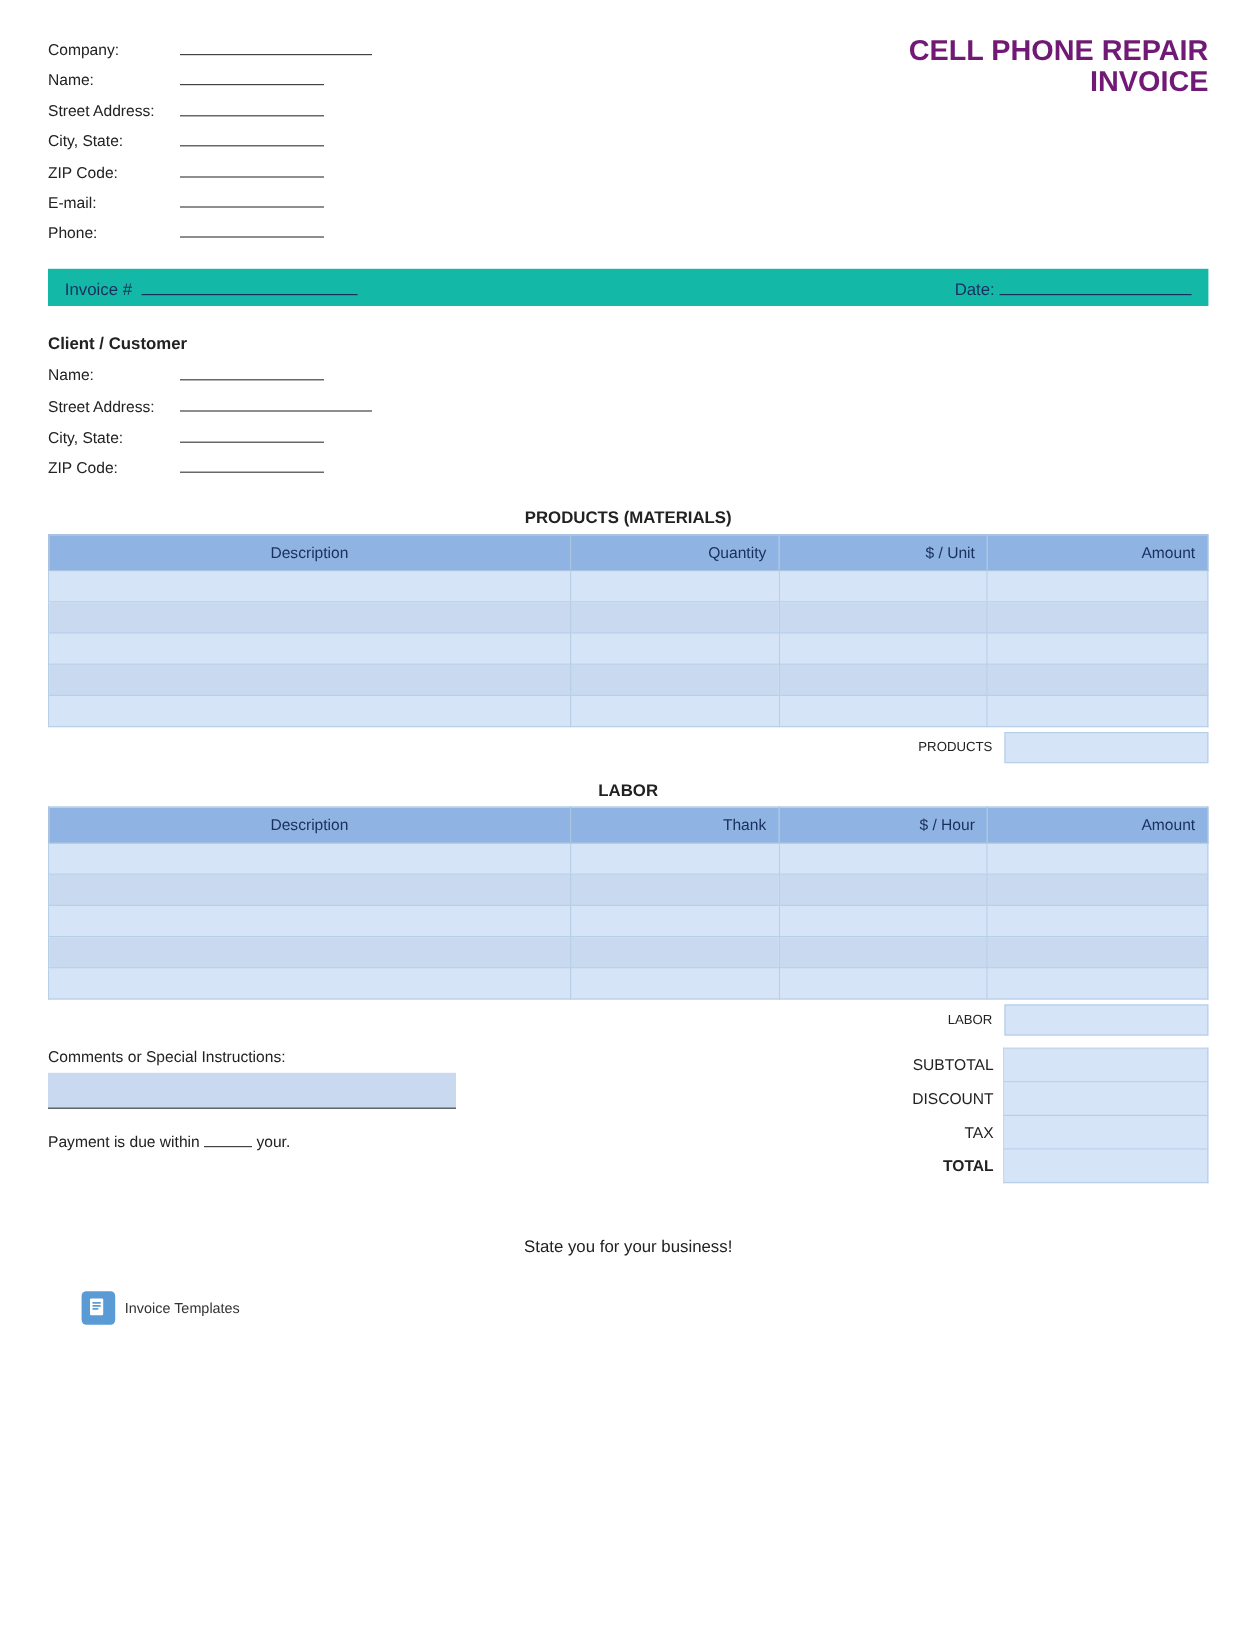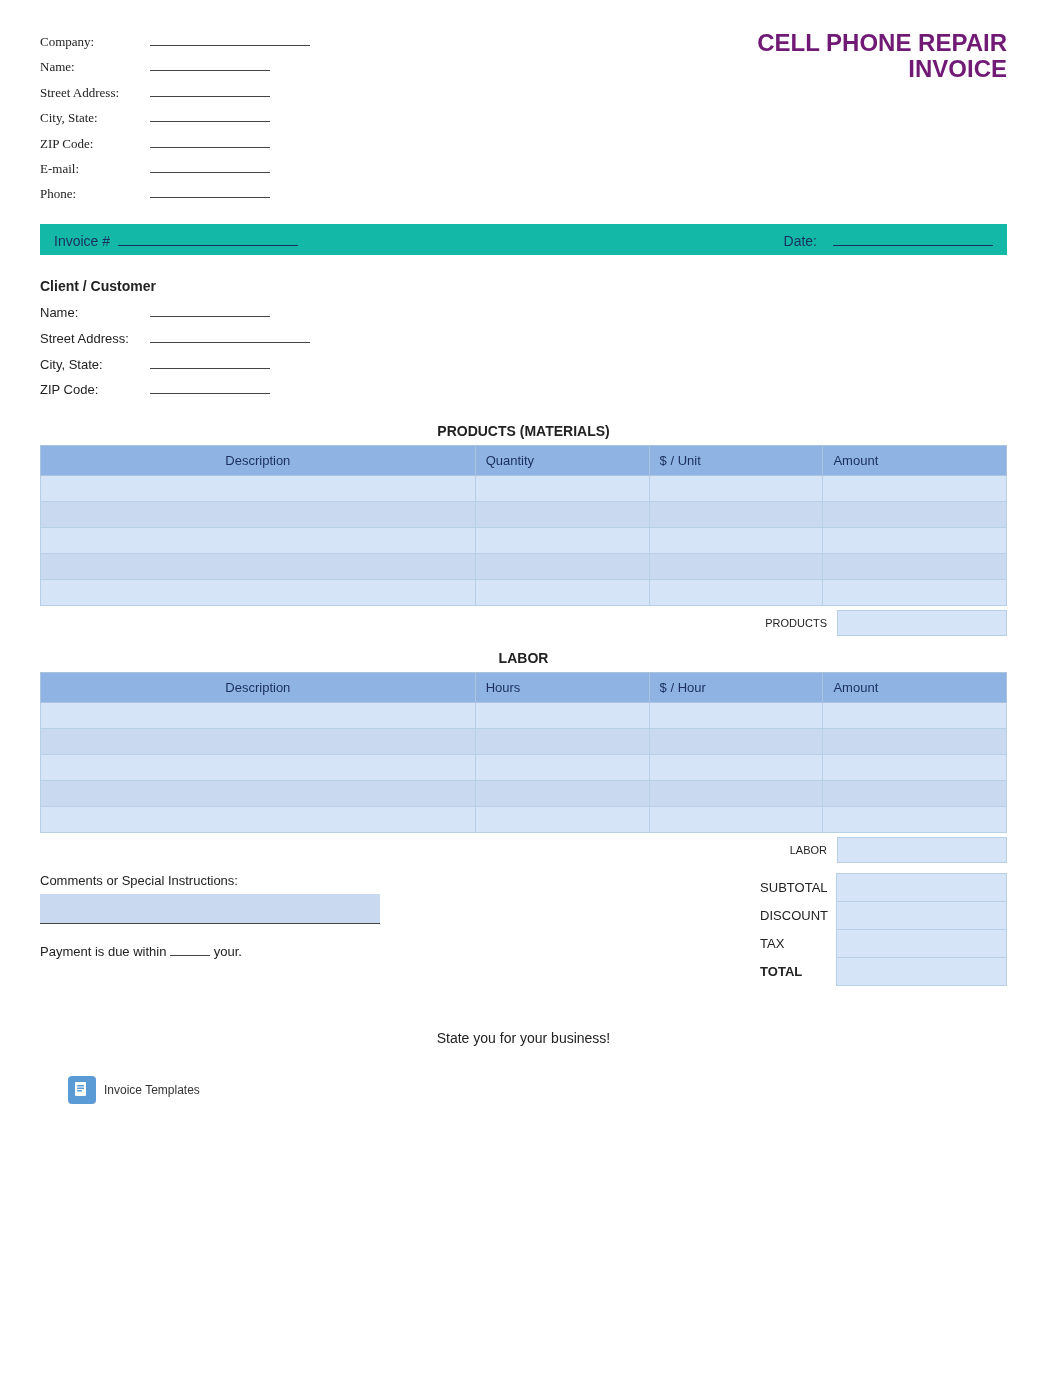--- a/index.html
+++ b/index.html
@@ -16,21 +16,20 @@
     .top-section {
       display: flex;
       justify-content: space-between;
       align-items: flex-start;
       margin-bottom: 16px;
     }
 
     .company-info {
       flex: 1;
       line-height: 1.8;
-      font-family: Liberation Serif, serif;
     }
 
     .company-info .field-row {
       display: flex;
       align-items: baseline;
       margin-bottom: 2px;
     }
 
     .company-info .field-label {
       min-width: 110px;
@@ -78,21 +77,21 @@
     .invoice-bar .inv-left {
       display: flex;
       align-items: baseline;
       gap: 8px;
       font-size: 14px;
     }
 
     .invoice-bar .inv-right {
       display: flex;
       align-items: baseline;
-      gap: 16px;
+      gap: 4px;
       font-size: 14px;
     }
 
     .inv-underline {
       display: inline-block;
       border-bottom: 1px solid #1a2f5e;
       min-width: 180px;
       height: 16px;
     }
 
@@ -139,21 +138,21 @@
       margin-bottom: 4px;
     }
 
     .products-table thead tr th,
     .labor-table thead tr th {
       background: #8fb4e3;
       color: #1a2f5e;
       padding: 7px 10px;
       font-weight: normal;
       font-size: 13px;
-      text-align: left;
+      text-align: right;
       border: 1px solid #aac4e0;
     }
 
     .products-table thead tr th:first-child,
     .labor-table thead tr th:first-child {
       text-align: center;
     }
 
     .products-table tbody tr td,
     .labor-table tbody tr td {
@@ -247,20 +246,21 @@
       border-collapse: collapse;
     }
 
     .totals-table td {
       padding: 4px 6px;
       font-size: 13px;
       height: 28px;
     }
 
     .totals-table td.tot-label {
+      text-align: right;
       padding-right: 8px;
       color: #222;
     }
 
     .totals-table td.tot-label.bold {
       font-weight: bold;
     }
 
     .totals-table td.tot-value {
       border: 1px solid #b8cfe8;
@@ -430,21 +430,21 @@
   <div class="summary-row">
     <span class="summary-label">PRODUCTS</span>
     <div class="summary-value-box"></div>
   </div>
 
   <div class="section-heading" style="margin-top:14px;">LABOR</div>
   <table class="labor-table">
     <thead>
       <tr>
         <th class="col-desc-labor">Description</th>
-        <th class="col-hours">Hours</th>
+        <th class="col-hours">Thank</th>
         <th class="col-hour">$ / Hour</th>
         <th class="col-amount-labor">Amount</th>
       </tr>
     </thead>
     <tbody>
       <tr>
           <td></td>
           <td></td>
           <td></td>
           <td></td>

